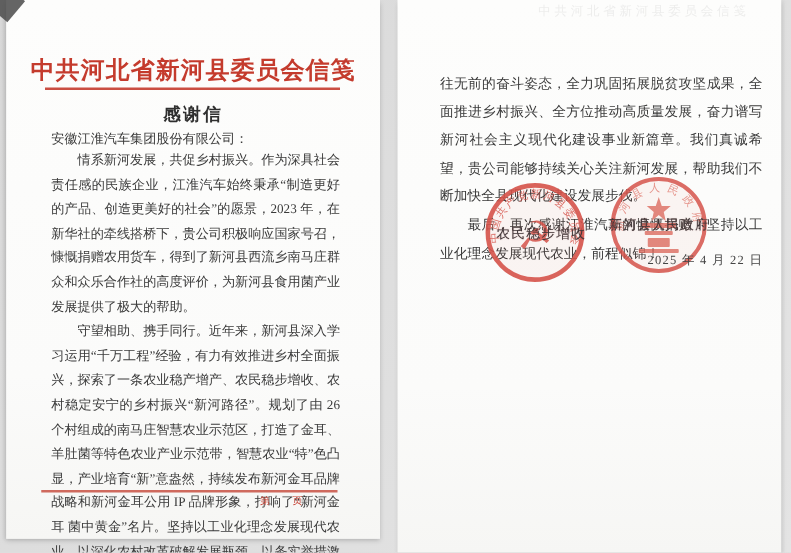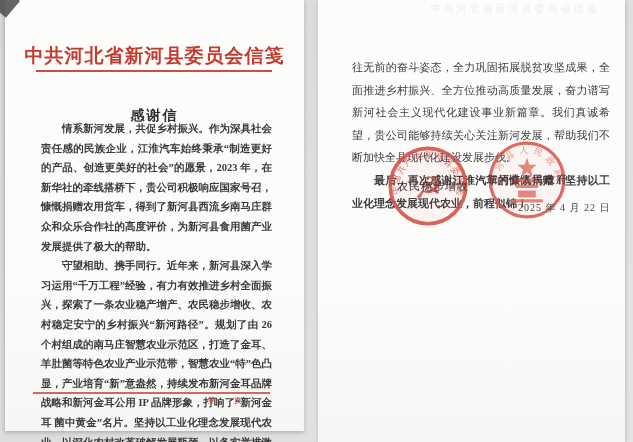--- a/index.html
+++ b/index.html
@@ -36,32 +36,31 @@
     letter-spacing: 1px;
   }
   .letterhead-rule {
     position: absolute; top: 70px; left: 31px; width: 236px; height: 2px;
     opacity: 0.9;
   }
   .doc-title {
     position: absolute; top: 83px; left: 0; width: 100%;
     text-align: center; font-size: 14px; font-weight: bold; color: #2f2f2f;
     letter-spacing: 2px;
-    margin-top: 24px;
   }
   .recipient {
     position: absolute; top: 104px; left: 36px; width: 240px;
     font-size: 10.5px; color: #3a3a3a;
   }
   .body-left {
     position: absolute; top: 119px; left: 36px; width: 231px;
     font-size: 10.5px; line-height: 19.6px; color: #3a3a3a;
     text-align: justify;
   }
-  .para.indent { text-indent: 2em; font-weight: bold; }
+  .para.indent { text-indent: 2em; }
   .footer-rule {
     position: absolute; top: 392px; left: 28px; width: 237px; height: 2px;
     opacity: 0.85;
   }
   .footer-page {
     position: absolute; top: 395px; left: 203px; width: 60px;
     display: flex; gap: 18px; font-size: 8px;
   }
   
   .ghost-letterhead {
@@ -90,20 +89,21 @@
 </style>
 </head>
 <body>
 
 <div class="scan"></div>
 
 <div class="page page-left">
   <div class="letterhead" style="color:#c43b2d;">中共河北省新河县委员会信笺</div>
   <div class="letterhead-rule" style="background:#c43b2d;"></div>
   <div class="doc-title">感谢信</div>
+  <div class="recipient">安徽江淮汽车集团股份有限公司：</div>
   <div class="body-left">
     <p class="para indent">情系新河发展，共促乡村振兴。作为深具社会责任感的民族企业，江淮汽车始终秉承“制造更好的产品、创造更美好的社会”的愿景，2023 年，在新华社的牵线搭桥下，贵公司积极响应国家号召，慷慨捐赠农用货车，得到了新河县西流乡南马庄群众和众乐合作社的高度评价，为新河县食用菌产业发展提供了极大的帮助。</p>
     <p class="para indent">守望相助、携手同行。近年来，新河县深入学习运用“千万工程”经验，有力有效推进乡村全面振兴，探索了一条农业稳产增产、农民稳步增收、农村稳定安宁的乡村振兴“新河路径”。规划了由 26 个村组成的南马庄智慧农业示范区，打造了金耳、羊肚菌等特色农业产业示范带，智慧农业“特”色凸显，产业培育“新”意盎然，持续发布新河金耳品牌战略和新河金耳公用 IP 品牌形象，打响了“新河金耳 菌中黄金”名片。坚持以工业化理念发展现代农业，以深化农村改革破解发展瓶颈，以务实举措激发乡村内生发展动力，以党建引领乡村治理，全力建设宜居宜业和美乡村，推进巩固拓展脱贫攻坚成果与乡村振兴有效衔接，助力县域经济高质量发展。当前的新河，正处在加快发展的关键期，政策机遇汇集叠加，基础设施日渐完善、干群信心满怀，发展环境之优、势头之强、前景之好前所未有的一年，我们将倍加珍惜在携手奋进中结下的深厚友谊，以永不懈怠的精神状态、一</p>
   </div>
   <div class="footer-rule" style="background:#c85143;"></div>
   <div class="footer-page" style="color:#c43b2d;">
     <span>第</span>
     <span>页</span>
   </div>
 </div>

